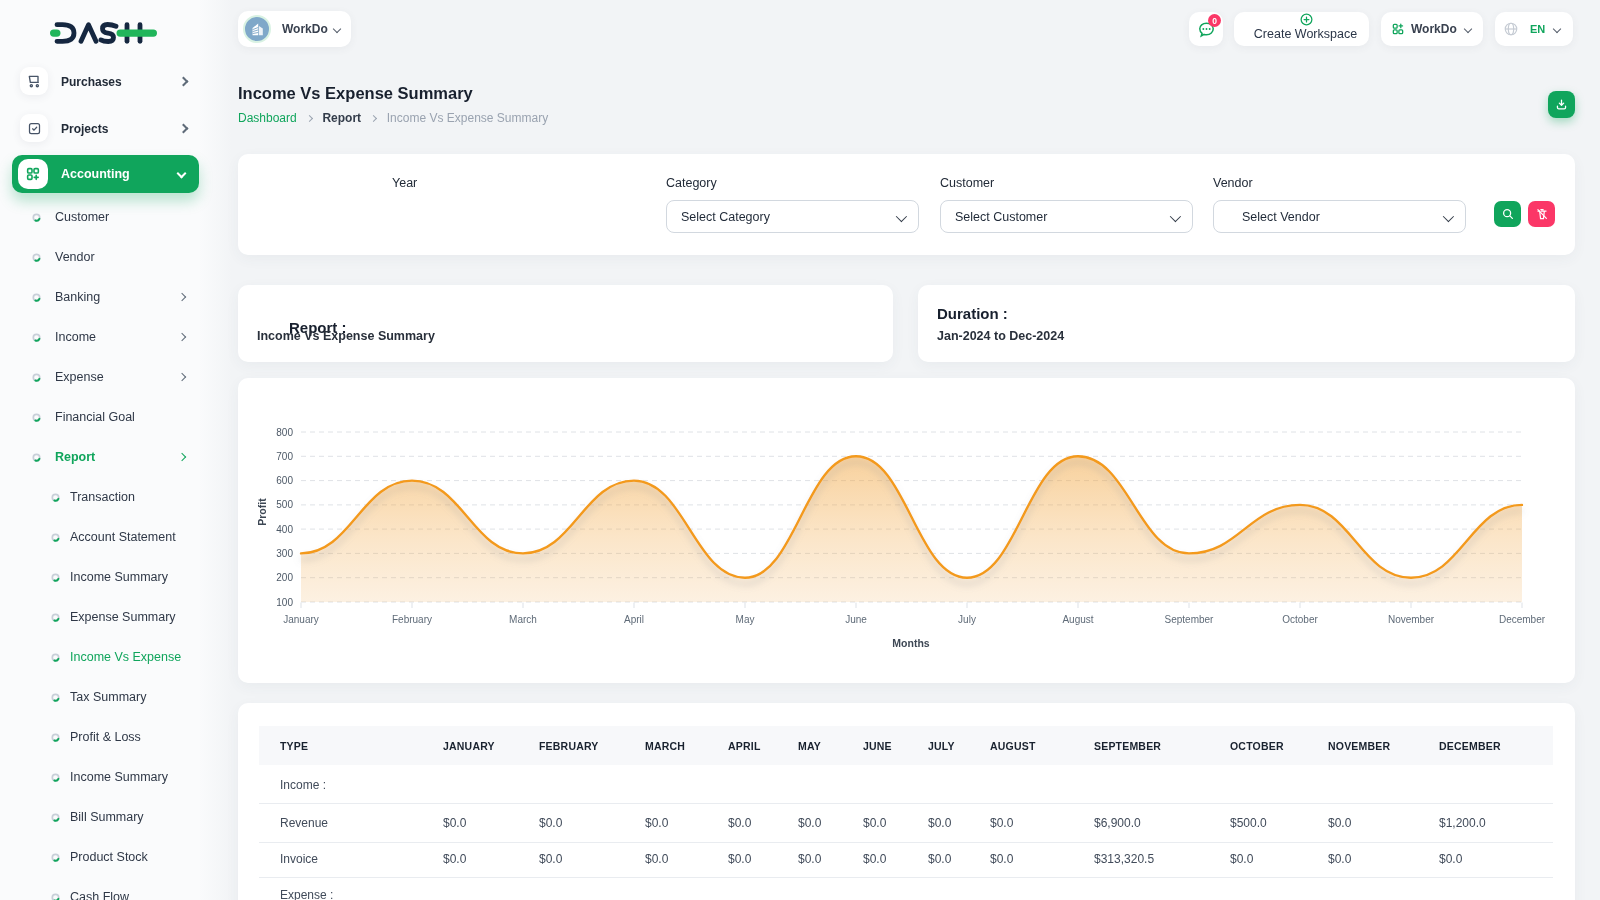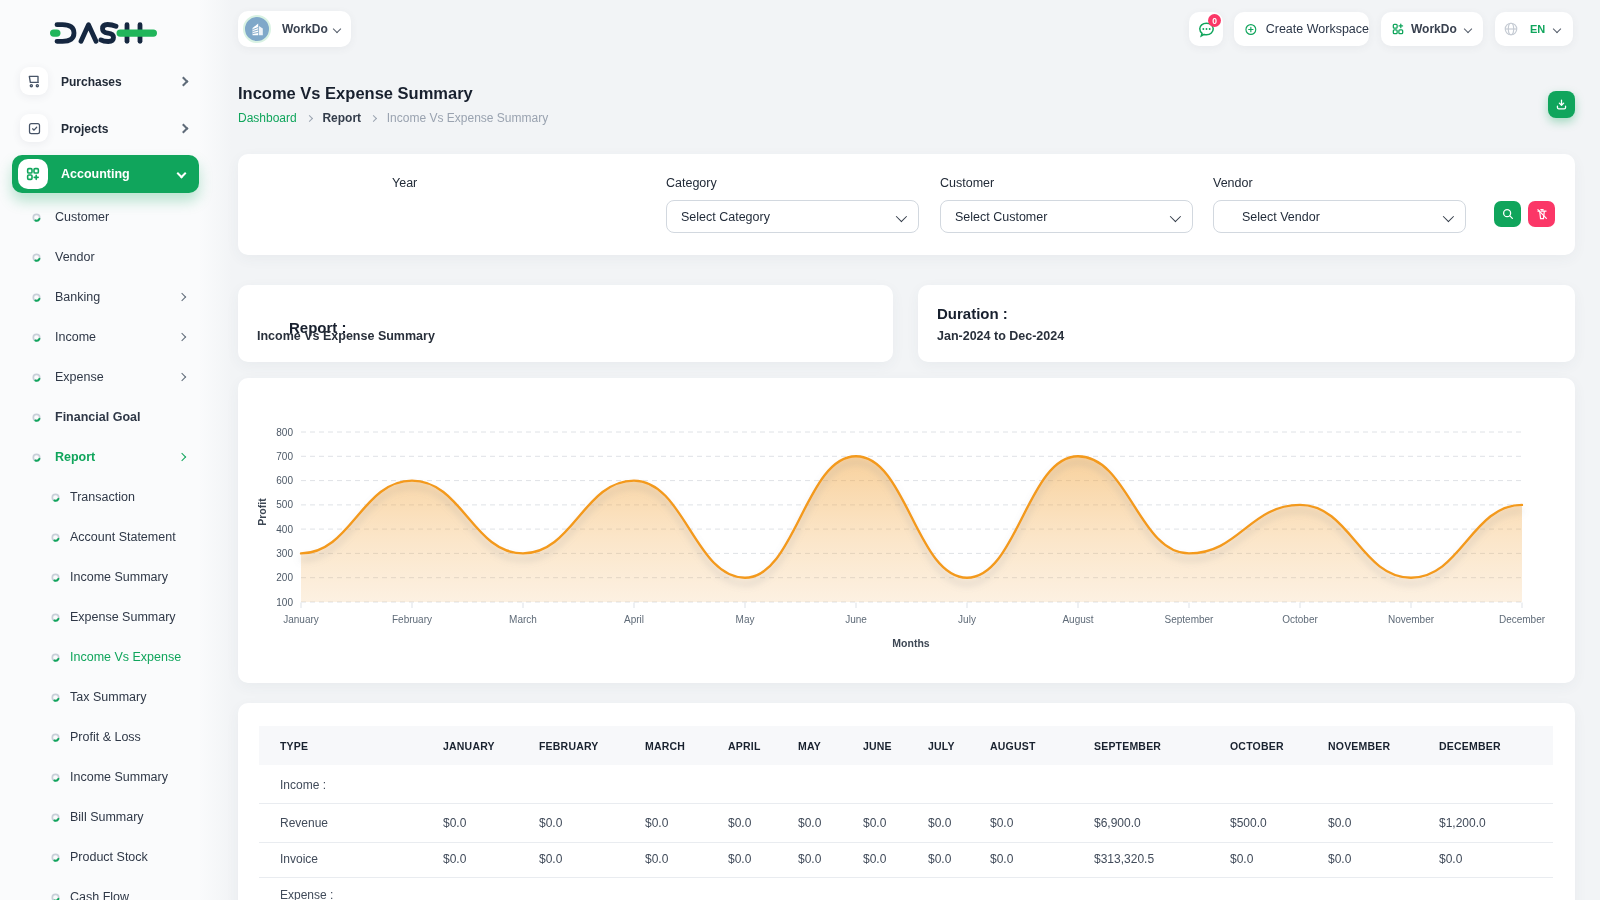--- a/index.html
+++ b/index.html
@@ -93,21 +93,21 @@
   <svg class="abs" style="left:32px;top:373px;" width="9" height="9" viewBox="0 0 9 9">
       <circle cx="4.5" cy="4.5" r="3.2" fill="none" stroke="#c8cfd8" stroke-width="1.7"></circle>
       <path d="M7.4 5.8 A3.2 3.2 0 0 1 3.4 7.5" fill="none" stroke="#10a55c" stroke-width="2" stroke-linecap="round"></path>
     </svg>
   <div class="abs" style="left:55px;top:370px;font-size:12.5px;color:#2f3847;font-weight:normal;">Expense</div>
   <div class="abs" style="left:179px;top:374px;width:6px;height:6px;border-right:1.8px solid #5f6b79;border-bottom:1.8px solid #5f6b79;transform:rotate(-45deg);"></div>
   <svg class="abs" style="left:32px;top:413px;" width="9" height="9" viewBox="0 0 9 9">
       <circle cx="4.5" cy="4.5" r="3.2" fill="none" stroke="#c8cfd8" stroke-width="1.7"></circle>
       <path d="M7.4 5.8 A3.2 3.2 0 0 1 3.4 7.5" fill="none" stroke="#10a55c" stroke-width="2" stroke-linecap="round"></path>
     </svg>
-  <div class="abs" style="left:55px;top:410px;font-size:12.5px;color:#2f3847;font-weight:bold;">Financial Goal</div>
+  <div class="abs" style="left:55px;top:410px;font-size:12.5px;color:#2f3847;font-weight:normal;">Financial Goal</div>
   <svg class="abs" style="left:32px;top:453px;" width="9" height="9" viewBox="0 0 9 9">
       <circle cx="4.5" cy="4.5" r="3.2" fill="none" stroke="#c8cfd8" stroke-width="1.7"></circle>
       <path d="M7.4 5.8 A3.2 3.2 0 0 1 3.4 7.5" fill="none" stroke="#10a55c" stroke-width="2" stroke-linecap="round"></path>
     </svg>
   <div class="abs" style="left:55px;top:450px;font-size:12.5px;color:#10a55c;font-weight:bold;">Report</div>
   <div class="abs" style="left:179px;top:454px;width:6px;height:6px;border-right:1.8px solid #10a55c;border-bottom:1.8px solid #10a55c;transform:rotate(-45deg);"></div>
   <svg class="abs" style="left:51px;top:493px;" width="9" height="9" viewBox="0 0 9 9">
       <circle cx="4.5" cy="4.5" r="3.2" fill="none" stroke="#c8cfd8" stroke-width="1.7"></circle>
       <path d="M7.4 5.8 A3.2 3.2 0 0 1 3.4 7.5" fill="none" stroke="#10a55c" stroke-width="2" stroke-linecap="round"></path>
     </svg>
@@ -180,21 +180,21 @@
   </div>
 
   <div class="hbtn" style="left:1189px;width:34px;justify-content:center;">
     <svg width="19" height="19" viewBox="0 0 24 24" fill="none" stroke="#10a55c" stroke-width="1.9" stroke-linecap="round">
         <path d="M12 4 C7 4 3.5 7.2 3.5 11.2 C3.5 13.5 4.6 15.5 6.4 16.8 L5.4 20.2 L9 18.2 C10 18.5 11 18.6 12 18.6 C17 18.6 20.5 15.3 20.5 11.2 C20.5 7.2 17 4 12 4 Z"></path>
         <path d="M8 11.3 h.01 M12 11.3 h.01 M16 11.3 h.01" stroke-width="2.4"></path>
       </svg>
     <div style="position:absolute;left:19px;top:2px;width:13px;height:13px;border-radius:50%;background:#fb3767;color:#fff;font-size:8.5px;font-weight:bold;display:flex;align-items:center;justify-content:center;">0</div>
   </div>
 
-  <div class="hbtn" style="left:1234px;width:135px;">
+  <div class="hbtn" style="left:1234px;width:135px;flex-direction:column;">
     <svg style="margin-left:10px;" width="15" height="15" viewBox="0 0 24 24" fill="none" stroke="#10a55c" stroke-width="2" stroke-linecap="round">
         <circle cx="12" cy="12" r="8.6"></circle>
         <path d="M12 8.2 v7.6 M8.2 12 h7.6"></path>
       </svg>
     <div style="margin-left:8px;font-size:12.5px;color:#2b3648;white-space:nowrap;">Create Workspace</div>
   </div>
 
   <div class="hbtn" style="left:1381px;width:102px;">
     <svg style="margin-left:10px;" width="14" height="14" viewBox="0 0 24 24" fill="none" stroke="#10a55c" stroke-width="2.2" stroke-linecap="round">
         <rect x="4" y="4" width="6.5" height="6.5" rx="1.6"></rect>

